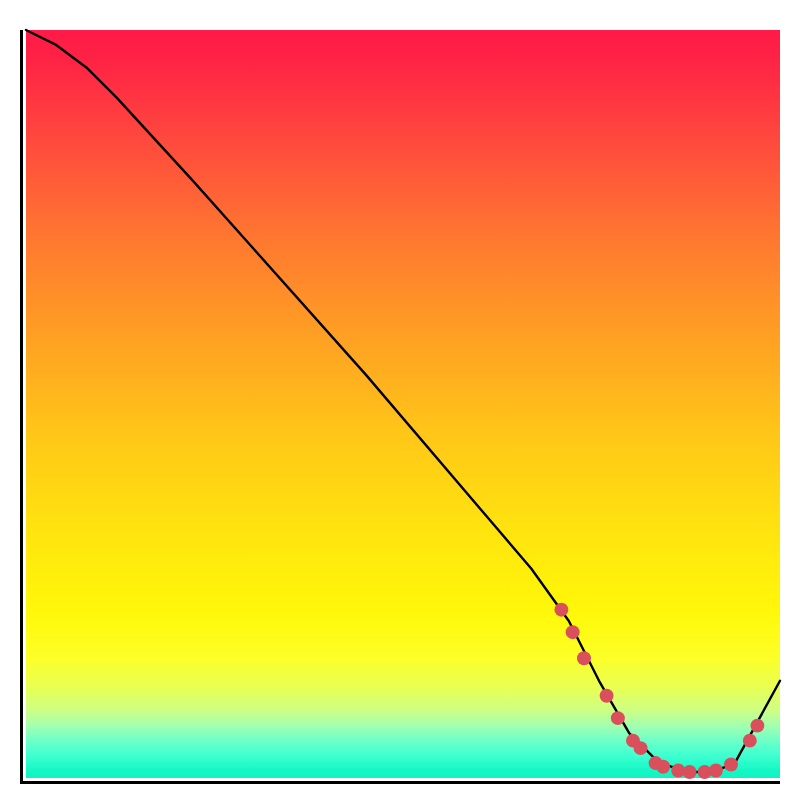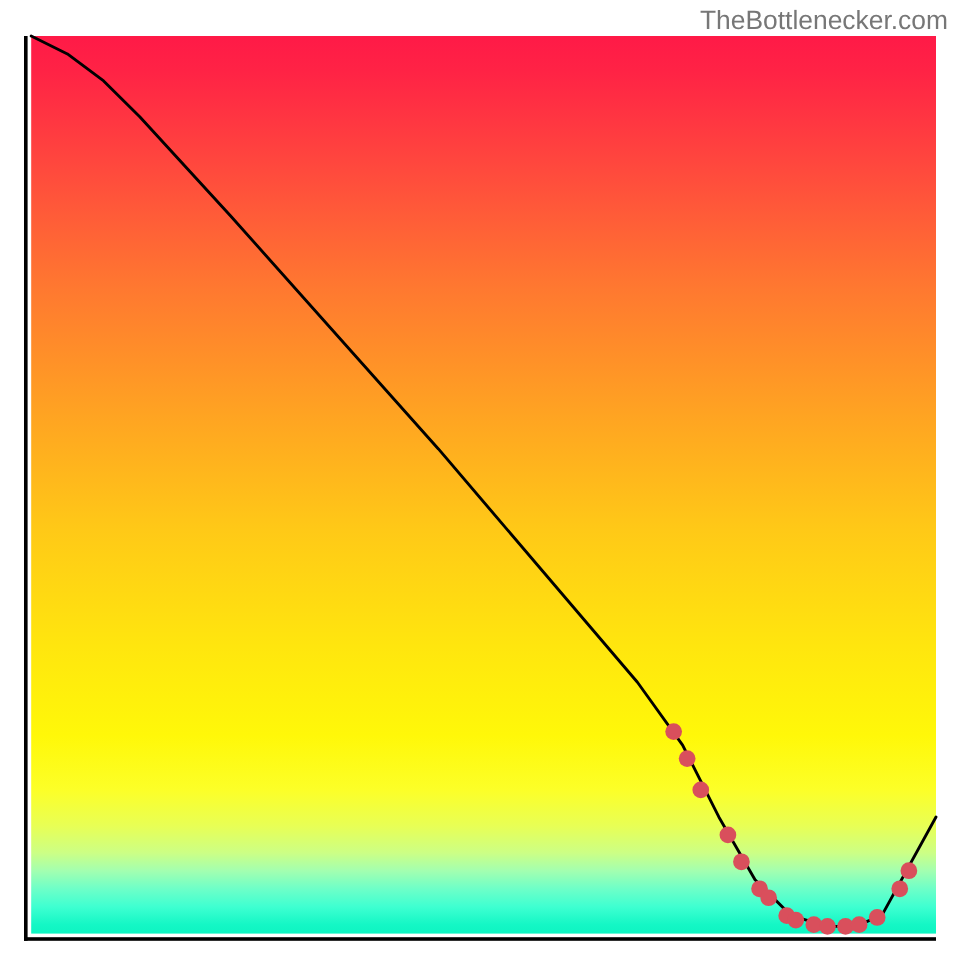--- a/index.html
+++ b/index.html
@@ -67,21 +67,20 @@
     bottom: 3px;
     width: calc(100% - 3px);
     height: calc(100% - 3px);
     overflow: visible;
   }
 </style>
 </head>
 <body>
 
 <div class="container">
-  <div class="attribution">TheBottlenecker.com</div>
   <div class="plot-area">
     <div class="gradient-bg"></div>
     <svg class="curve" viewBox="0 0 757 751" preserveAspectRatio="none">
       <g>
         <path id="curve-path" fill="none" stroke="#000000" stroke-width="2.4" stroke-linecap="round" stroke-linejoin="round" d="M0.0 0.0 L30.3 15.0 L60.6 37.6 L90.8 67.6 L166.5 150.2 L340.7 345.5 L507.2 540.7 L545.0 593.3 L575.3 653.4 L605.6 705.9 L635.9 736.0 L666.2 745.0 L688.9 745.0 L711.6 736.0 L757.0 653.4"></path>
       </g>
       <g id="marker-group">
           <circle cx="537.5" cy="582.0" r="7" fill="#d94f5c"></circle>
           <circle cx="548.8" cy="604.6" r="7" fill="#d94f5c"></circle>
           <circle cx="560.2" cy="630.8" r="7" fill="#d94f5c"></circle>

